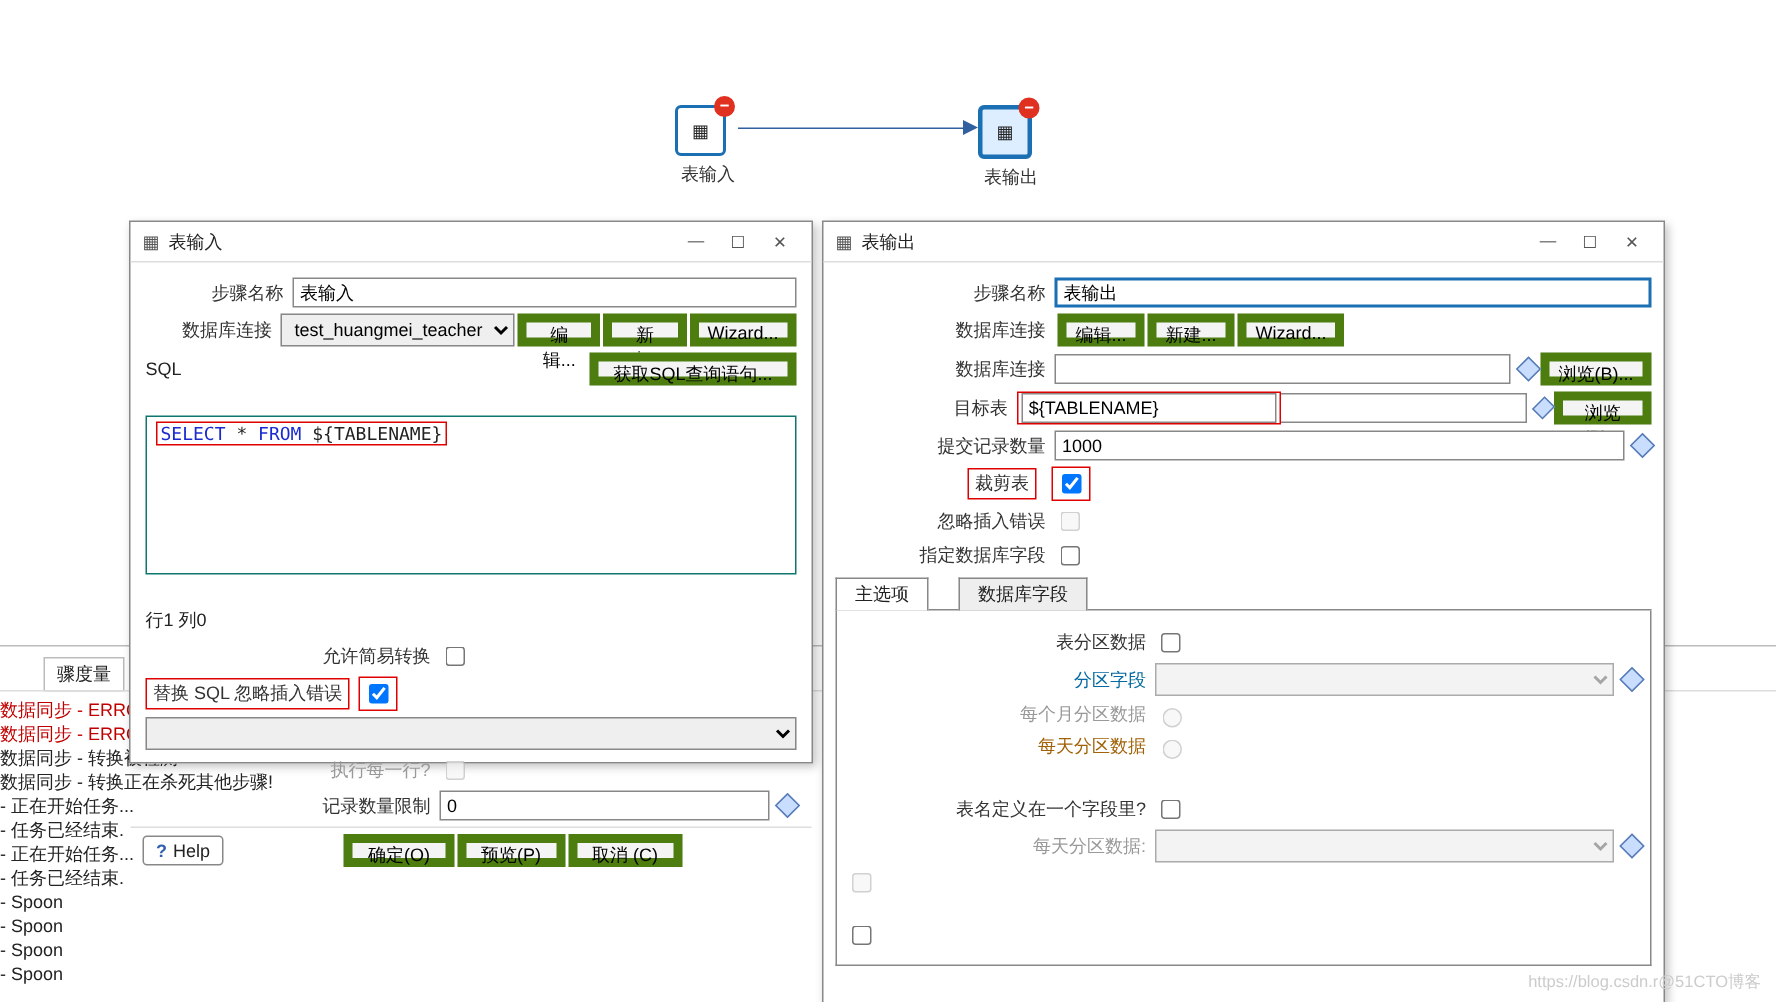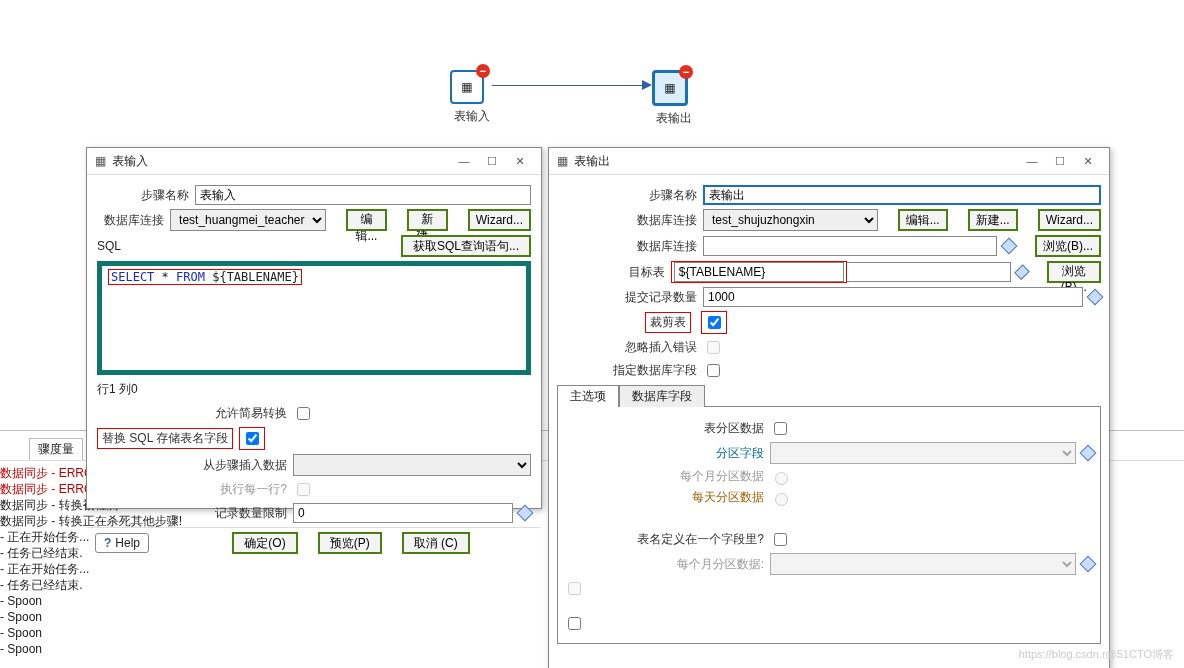--- a/index.html
+++ b/index.html
@@ -32,40 +32,40 @@
   .winbtn { width:26px; height:20px; display:flex; align-items:center;
             justify-content:center; color:#555; font-size:11px; margin-left:2px; }
 
   .form-row { display:flex; align-items:center; margin:4px 0; }
   .form-row .lbl { width:92px; text-align:right; margin-right:6px; color:#333; }
   .form-row.output .lbl { width:140px; }
   .inp, .sel { border:1px solid #888; height:20px; padding:1px 4px; font-size:12px;
                font-family:inherit; box-sizing:border-box; }
   .inp.wide { flex:1; }
   .sel { flex:1; height:22px; }
-  .btn { border:2px solid #4d7c0f; background:#f4f4f4; height:22px; padding:0 10px;
-         font-size:12px; margin-left:20px; cursor:default; }
+  .btn { border:6px solid #4d7c0f; background:#f4f4f4; height:22px; padding:0 10px;
+         font-size:12px; margin-left:2px; cursor:default; }
   .btn.small { padding:0 6px; }
   .chk { width:13px; height:13px; }
   .diamond { display:inline-block; width:10px; height:10px; border:1px solid #557ab5;
              transform:rotate(45deg); background:#c9ddff; margin-left:6px; }
 
-  .sql-area { border:5px solid #0f766e; margin:4px 10px; height:96px; padding:4px 6px;
+  .sql-area { border:1px solid #0f766e; margin:20px 10px; height:96px; padding:4px 6px;
               font-family:Consolas,monospace; font-size:12px; background:#fff;
               overflow:auto; }
   .sql-kw { color:#1a2ad0; }
   .help-row { display:flex; align-items:center; padding:4px 8px;
               border-top:1px solid #ddd; }
   .help-pill { border:1px solid #888; border-radius:3px; padding:2px 8px;
                display:inline-flex; align-items:center; gap:4px; }
   .help-pill .qmark { font-weight:bold; color:#3060b0; }
 
   .tabs { display:flex; border-bottom:1px solid #888; margin:4px 8px 0 8px; }
   .tab { border:1px solid #888; border-bottom:none; padding:2px 12px;
-         background:#eee; margin-right:0; position:relative; top:1px; }
+         background:#eee; margin-right:20px; position:relative; top:1px; }
   .tab.active { background:#fff; }
 
   .redbox { border:1.5px solid #e00000; padding:0 2px; }
 
   
   .bg-lower { position:absolute; left:0; width:95px; top:430px; font-size:12px; }
   .bg-line { white-space:nowrap; line-height:16px; }
   .bg-err { color:#c00000; }
   .bg-tabs { position:absolute; left:0; top:438px; display:flex; gap:4px;margin-left:29px; }
   .bg-tab { border:1px solid #bbb; padding:2px 8px; font-size:12px; background:#fff; }
@@ -153,25 +153,24 @@
     <span class="redbox"><span class="sql-kw">SELECT</span><span> * </span><span class="sql-kw">FROM</span><span> ${TABLENAME}</span></span>
   </div>
   <div style="padding:2px 10px">行1 列0</div>
 
   <div style="padding:0 10px">
     <div class="form-row">
         <span class="lbl" style="width:190px">允许简易转换</span>
       <input type="checkbox" class="chk" style="">
     </div>
     <div class="form-row">
-        <span class="lbl redbox" style="width:auto; padding:1px 4px; text-align:right">替换 SQL 存储表名字段</span>
+        <span class="lbl redbox" style="width:auto; padding:1px 4px; text-align:right">替换 SQL 忽略插入错误</span>
       <span class="redbox" style="padding:1px 2px"><input type="checkbox" class="chk" checked="" style=""></span>
     </div>
     <div class="form-row">
-        <span class="lbl" style="width:190px">从步骤插入数据</span>
       <select class="sel"><option></option></select>
     </div>
     <div class="form-row">
         <span class="lbl" style="width:190px;color:#999">执行每一行?</span>
       <input type="checkbox" class="chk" disabled="" style="">
     </div>
     <div class="form-row">
         <span class="lbl" style="width:190px">记录数量限制</span>
       <input class="inp wide" value="0" style="">
       <span class="diamond"></span>
@@ -200,23 +199,20 @@
     <span class="winbtn">✕</span>
   </div>
 
   <div style="padding:6px 8px 0 8px">
     <div class="form-row output">
       <span class="lbl">步骤名称</span>
       <input class="inp wide" style="border: 2px solid rgb(27, 111, 179);" value="表输出">
     </div>
     <div class="form-row output">
       <span class="lbl">数据库连接</span>
-      <select class="sel">
-        <option>test_shujuzhongxin</option>
-      </select>
       <button class="btn small">编辑...</button>
       <button class="btn small">新建...</button>
       <button class="btn small">Wizard...</button>
     </div>
     <div class="form-row output">
       <span class="lbl">数据库连接</span>
       <input class="inp wide" style="">
       <span class="diamond"></span>
       <button class="btn small">浏览(B)...</button>
     </div>
@@ -271,21 +267,21 @@
       <span class="lbl" style="width:200px;color:#a16207">每天分区数据</span>
       <input type="radio" class="chk" disabled="" style="">
     </div>
     <div style="height:8px"></div>
     <div style="height:8px"></div>
     <div class="form-row output">
       <span class="lbl" style="width:200px">表名定义在一个字段里?</span>
       <input type="checkbox" class="chk" style="">
     </div>
     <div class="form-row output">
-      <span class="lbl" style="width:200px;color:#999">每个月分区数据:</span>
+      <span class="lbl" style="width:200px;color:#999">每天分区数据:</span>
       <select class="sel" disabled=""><option></option></select>
       <span class="diamond"></span>
     </div>
     <div class="form-row output">
       <input type="checkbox" class="chk" disabled="" style="">
     </div>
     <div style="height:8px"></div>
     <div class="form-row output">
       <input type="checkbox" class="chk" style="">
     </div>

